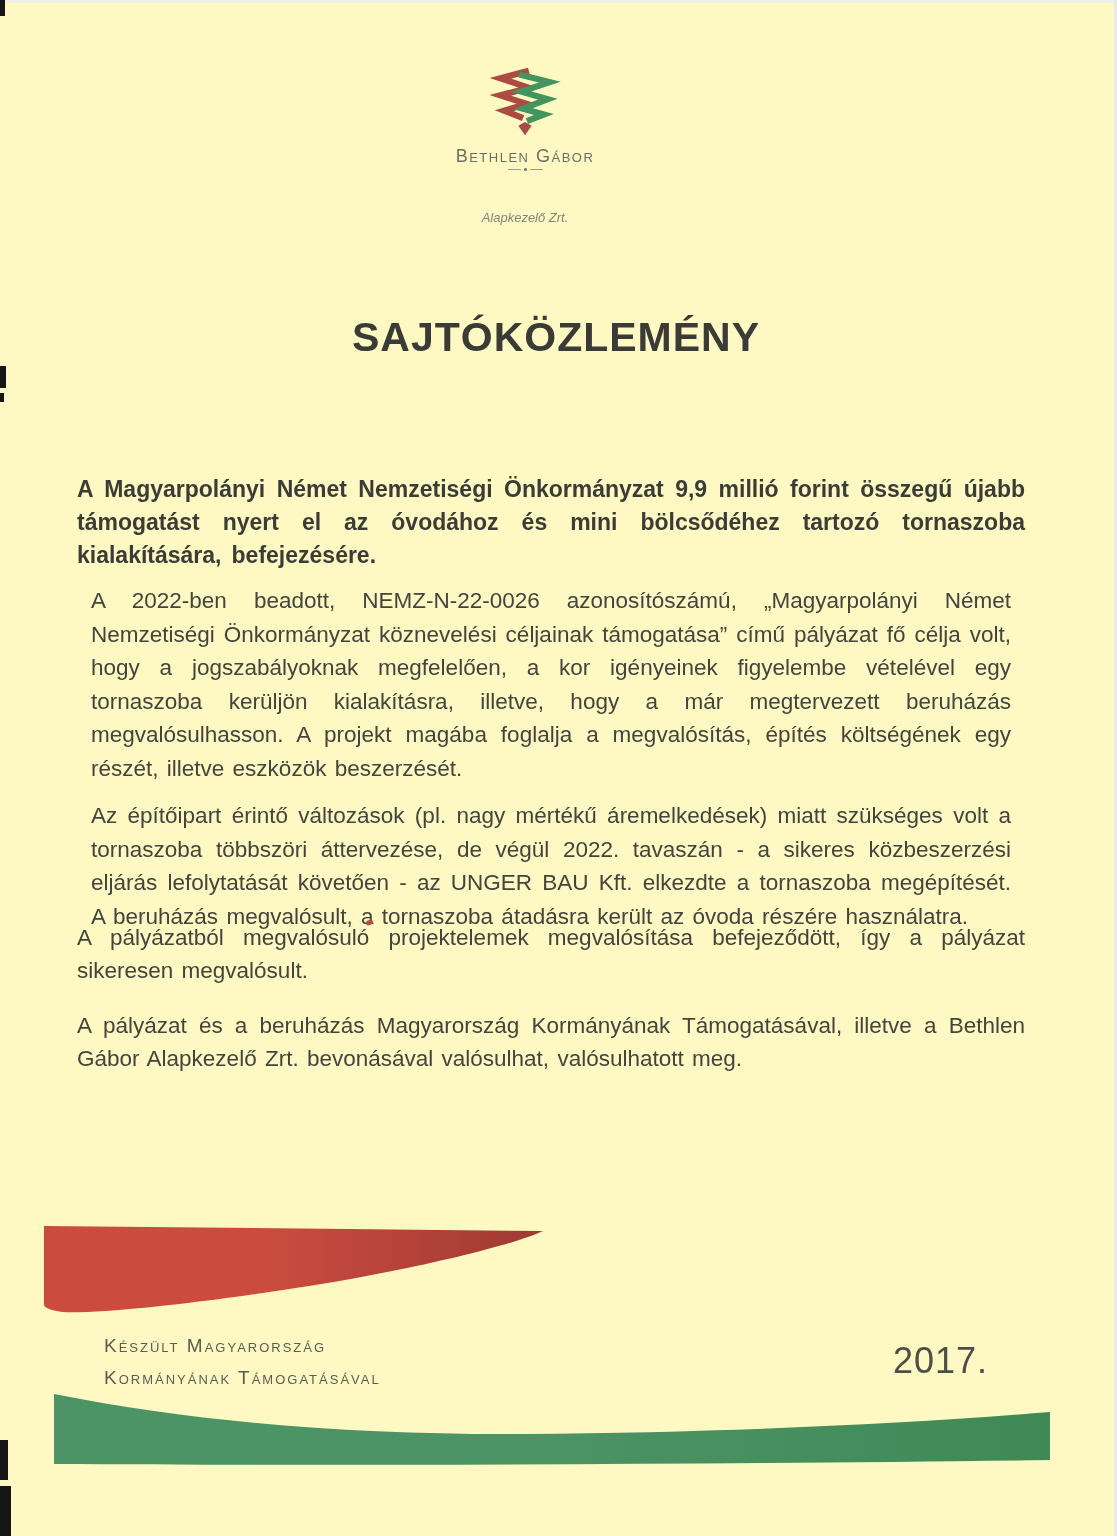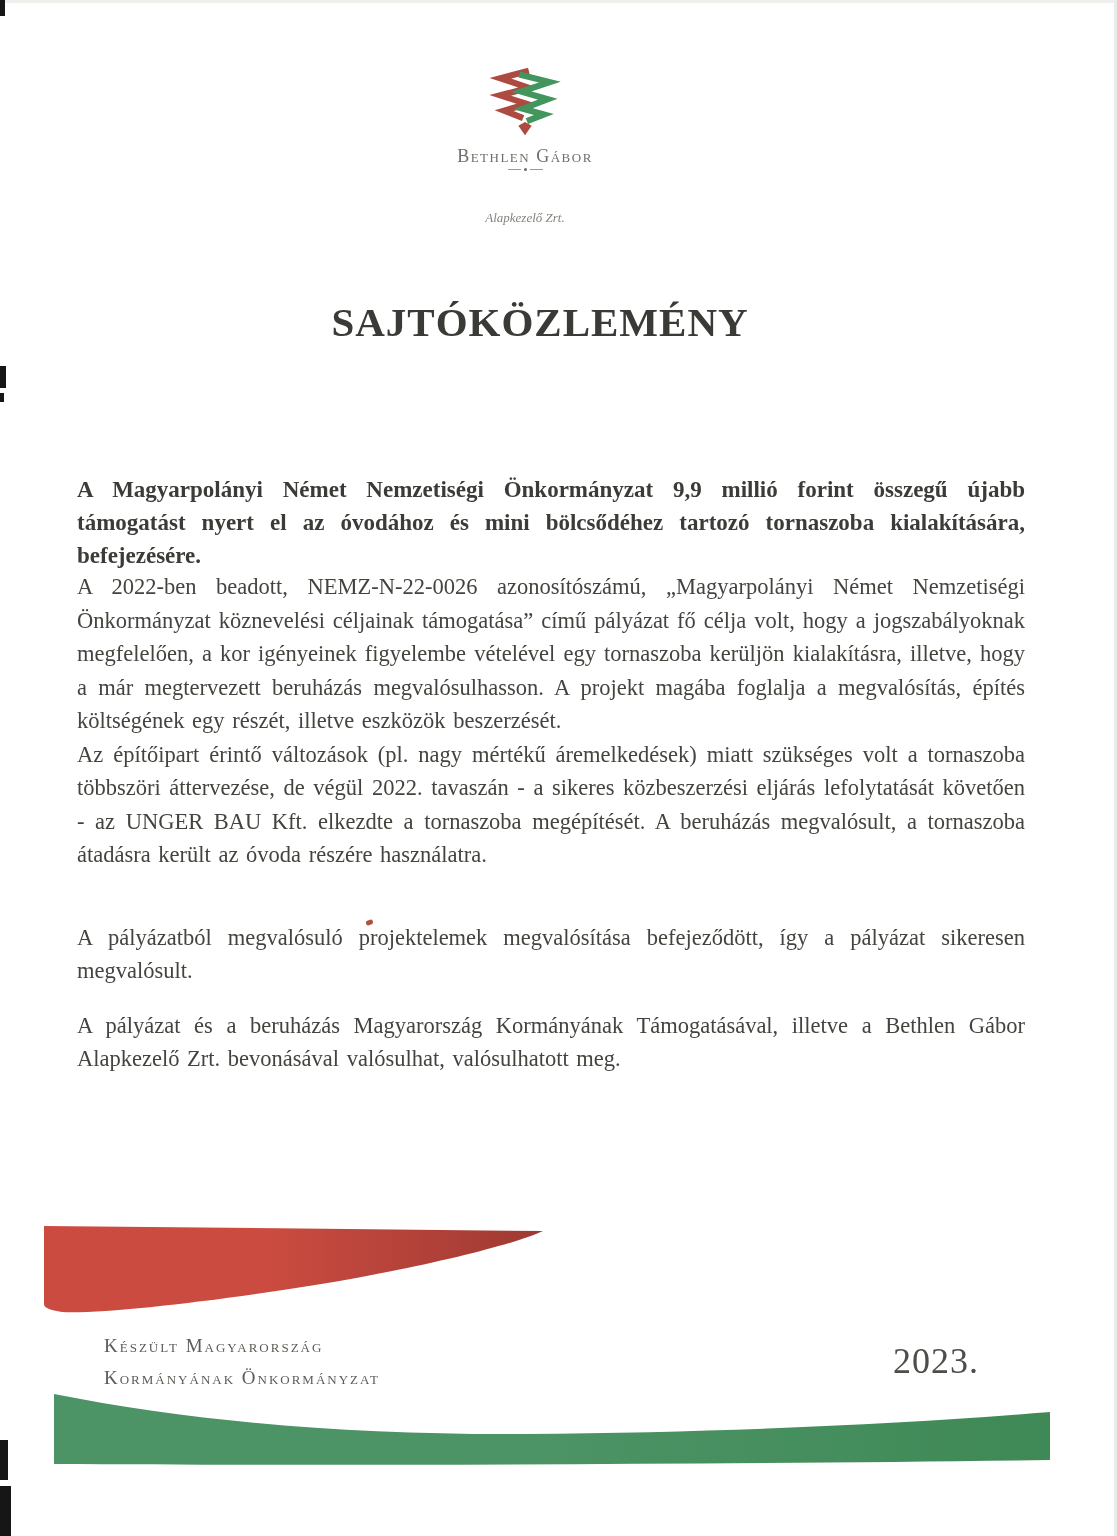--- a/index.html
+++ b/index.html
@@ -1,22 +1,22 @@
 <!DOCTYPE html>
 <html><head>
 <meta charset="utf-8">
 <style>
   html,body{margin:0;padding:0;background:#e9e9e6;}
   .page{
     position:relative;
     width:1117px;height:1536px;
     margin:0 auto;
-    background:#ffffff;
+    background:#fef9c3;
     overflow:hidden;
-    font-family:Liberation Serif, serif;
+    font-family:Liberation Sans, sans-serif;
     color:#44443f;
   }
   
   .page::before{content:"";position:absolute;top:0;left:0;right:0;height:3px;background:#efefec;}
   .page::after{content:"";position:absolute;top:0;bottom:0;right:0;width:3px;background:#eceae6;}
 
   
   .logo-block{position:absolute;top:64px;left:430px;width:190px;text-align:center;}
   .logo-shield{display:block;margin:0 auto 4px auto;}
   .logo-title{
@@ -27,33 +27,33 @@
   .logo-sep{display:flex;align-items:center;justify-content:center;gap:3px;margin:2px 0 1px 0;}
   .logo-sep .sep-line{display:inline-block;width:13px;height:1px;background:#9a9992;}
   .logo-sep .sep-dot{display:inline-block;width:3px;height:3px;border-radius:50%;background:#6e6d66;}
   .logo-subtitle{
     font-style:italic;font-size:13px;color:#85847c;line-height:15px;margin-top:39px;
   }
 
   
   .doc-title{
     position:absolute;top:298px;left:0;width:1080px;
-    margin:0;text-align:center;
+    margin:16px;text-align:center;
     font-size:41px;font-weight:700;letter-spacing:1px;
     color:#3a3a36;
   }
 
   
   .textblock{
     position:absolute;left:77px;width:948px;
     text-align:justify;
     font-size:22.5px;line-height:33.5px;
     word-spacing:0.09em;
   }
-  .textblock p{margin:0;}
+  .textblock p{margin:14px;}
   .lead{
     top:450px;
     font-weight:700;font-size:23px;line-height:33px;
     word-spacing:0.16em;color:#3b3b37;
   }
   .group{top:570px;}
   .para3{top:898px;}
   .para4{top:986px;}
 
   
@@ -120,24 +120,24 @@
       <linearGradient id="gradRed" x1="0" y1="0" x2="1" y2="0">
         <stop offset="0.45" stop-color="#cb4b40"></stop>
         <stop offset="1" stop-color="#9e3a33"></stop>
       </linearGradient>
     </defs>
     <path fill="url(#gradRed)" d="M0,4 L497,9 C470,22 380,45 270,63 C170,79 60,92 18,90 C6,88 0,86 0,82 Z"></path>
   </svg>
 
   <div class="support-text">
     <div>Készült Magyarország</div>
-    <div>Kormányának Önkormányzat</div>
+    <div>Kormányának Támogatásával</div>
   </div>
 
-  <div class="year">2023.</div>
+  <div class="year">2017.</div>
 
   <svg class="wave wave-green" viewBox="0 0 995 80" preserveAspectRatio="none">
     <defs>
       <linearGradient id="gradGreen" x1="0" y1="0" x2="1" y2="0">
         <stop offset="0.5" stop-color="#4c9365"></stop>
         <stop offset="1" stop-color="#3f8956"></stop>
       </linearGradient>
     </defs>
     <path fill="url(#gradGreen)" d="M0,6 C140,34 300,47 470,46 C680,44 850,36 995,24 L995,72 C700,76 300,78 0,76 Z"></path>
   </svg>

